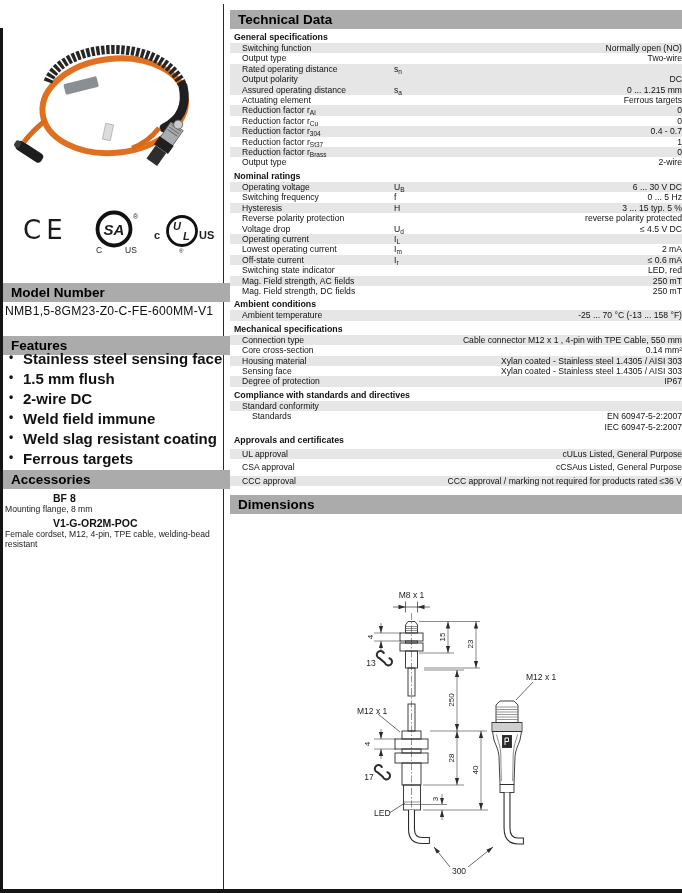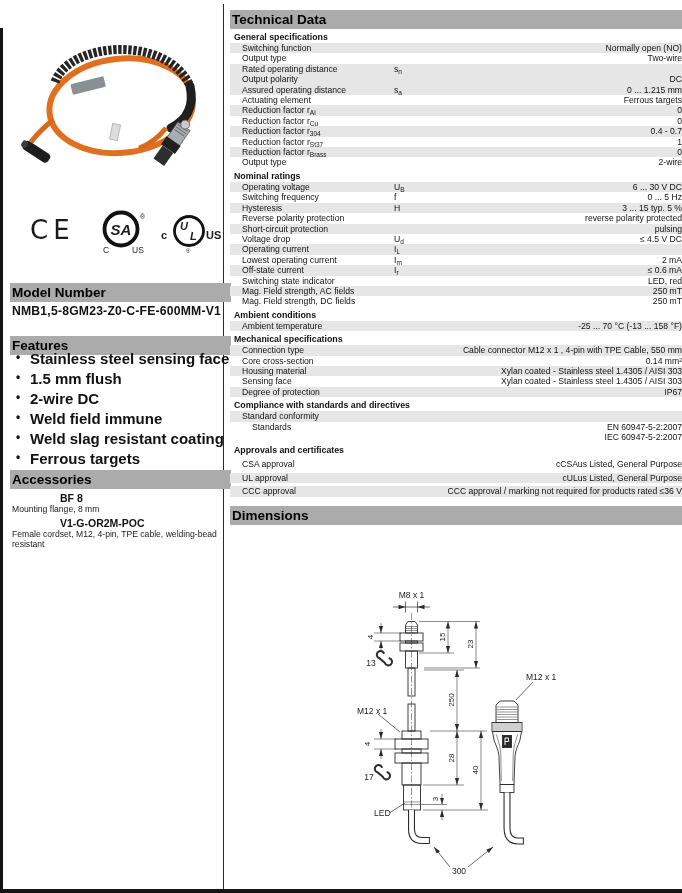--- a/index.html
+++ b/index.html
@@ -2,31 +2,31 @@
 <html><head>
 <meta charset="utf-8">
 <style>
   html,body{margin:0;padding:0;background:#ffffff;}
   body{width:682px;height:893px;font-family:"Liberation Sans",sans-serif;color:#111;position:relative;overflow:hidden;}
   .page{position:absolute;left:0;top:0;width:682px;height:893px;background:#fff;}
   .edge-left{position:absolute;left:0;top:28px;bottom:0;width:3px;background:#151515;}
   .edge-bottom{position:absolute;left:0;bottom:0;width:682px;height:4px;background:#151515;}
   .divider{position:absolute;left:223px;top:4px;width:1px;height:885px;background:#2a2a2a;}
 
-  .bar{background:#ababab;font-weight:bold;font-size:13.5px;color:#000;padding:2px 0 2px 2px;height:15px;line-height:15px;}
+  .bar{background:#ababab;font-weight:bold;font-size:13.5px;color:#000;padding:2px 0 2px 8px;height:15px;line-height:15px;}
 
   
-  .left-col{position:absolute;left:10px;top:0;width:262px;height:893px;}
+  .left-col{position:absolute;left:3px;top:0;width:262px;height:893px;}
   .photo{position:absolute;left:9px;top:24px;width:192px;height:172px;}
   .marks{position:absolute;left:0;top:205px;width:219px;height:60px;}
   .ce-mark{position:absolute;left:20px;top:10px;font-family:"DejaVu Sans",sans-serif;font-size:26px;letter-spacing:5px;color:#1a1a1a;}
   .csa-mark{position:absolute;left:88px;top:3px;}
   .ul-mark{position:absolute;left:148px;top:7px;}
   .lbar{position:absolute;left:0;width:219px;}
-  .model-text{position:absolute;left:2px;top:304px;font-size:12.2px;font-weight:bold;letter-spacing:0.2px;}
+  .model-text{position:absolute;left:2px;top:304px;font-size:12.2px;font-weight:normal;letter-spacing:0.2px;}
   .features-list{position:absolute;left:2px;top:353px;margin:0;padding:0;list-style:none;}
   .features-list li{font-size:15px;font-weight:bold;line-height:11px;margin:0 0 9px 0;padding-left:18px;position:relative;}
   .features-list li::before{content:"•";position:absolute;left:4px;top:-1px;font-size:12px;}
   .acc-list{position:absolute;left:2px;top:489px;width:214px;}
   .acc-name{font-size:10.5px;font-weight:bold;line-height:12px;margin-top:3px;padding-left:48px;}
   .acc-desc{font-size:8.6px;line-height:10px;color:#222;}
 
   
   .right-col{position:absolute;left:230px;top:10px;width:452px;}
   .section{margin-top:3px;}
@@ -220,25 +220,20 @@
           <div class="trow shade">
             <span class="tlabel">Hysteresis</span>
             <span class="tsym">H</span>
             <span class="tval">3 ... 15  typ. 5  %</span>
           </div>
           <div class="trow">
             <span class="tlabel">Reverse polarity protection</span>
             <span class="tsym"></span>
             <span class="tval">reverse polarity protected</span>
           </div>
-          <div class="trow shade">
-            <span class="tlabel">Short-circuit protection</span>
-            <span class="tsym"></span>
-            <span class="tval">pulsing</span>
-          </div>
           <div class="trow">
             <span class="tlabel">Voltage drop</span>
             <span class="tsym">U<sub>d</sub></span>
             <span class="tval">≤ 4.5 V DC</span>
           </div>
           <div class="trow shade">
             <span class="tlabel">Operating current</span>
             <span class="tsym">I<sub>L</sub></span>
           </div>
           <div class="trow">
@@ -311,29 +306,29 @@
             <span class="tval"></span>
           </div>
           <div class="trow">
             <span class="tlabel ind">Standards</span>
             <span class="tsym"></span>
             <span class="tval">EN 60947-5-2:2007<br>IEC 60947-5-2:2007</span>
           </div>
         </div>
         <div class="section">
           <div class="sec-title">Approvals and certificates</div>
+          <div class="trow shade gap">
+            <span class="tlabel">UL approval</span>
+            <span class="tsym"></span>
+            <span class="tval">cULus Listed, General Purpose</span>
+          </div>
           <div class="trow gap">
             <span class="tlabel">CSA approval</span>
             <span class="tsym"></span>
             <span class="tval">cCSAus Listed, General Purpose</span>
-          </div>
-          <div class="trow shade gap">
-            <span class="tlabel">UL approval</span>
-            <span class="tsym"></span>
-            <span class="tval">cULus Listed, General Purpose</span>
           </div>
           <div class="trow shade gap">
             <span class="tlabel">CCC approval</span>
             <span class="tsym"></span>
             <span class="tval">CCC approval / marking not required for products rated ≤36 V</span>
           </div>
         </div>
       </div>
     <div class="bar dim-bar">
       <span>Dimensions</span>

